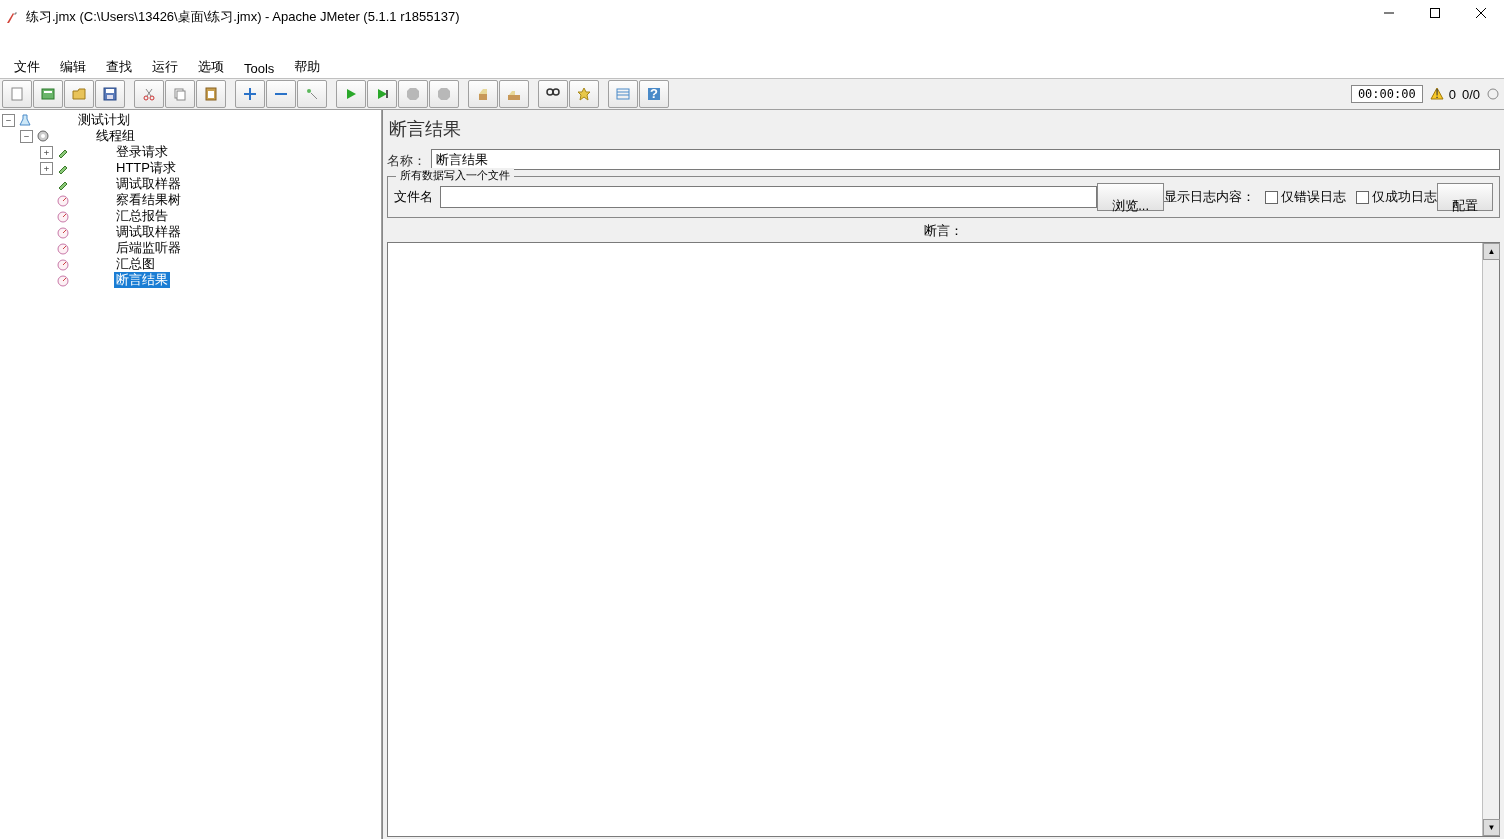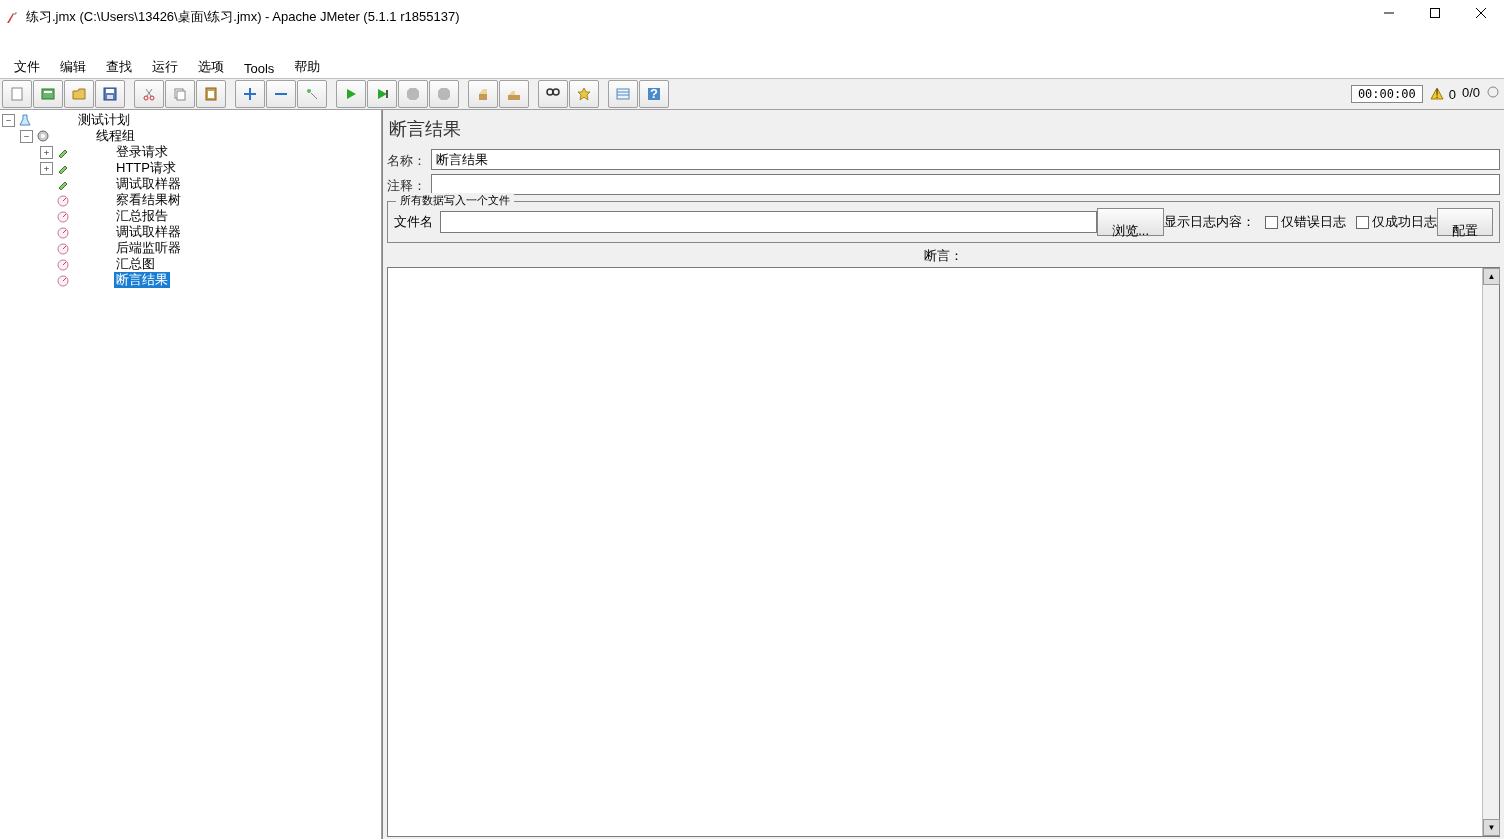--- a/index.html
+++ b/index.html
@@ -7,21 +7,21 @@
 .titlebar { height: 26px; display: flex; align-items: flex-end; padding-left: 4px; background: #fff; }
 .titlebar .icon-feather { width: 16px; height: 16px; margin-right: 6px; display: inline-flex; align-items: center; justify-content: center; }
 .titlebar .title { flex: 1; color: #000; font-size: 13px; }
 .win-controls { display: flex; height: 26px; }
 .win-btn { width: 46px; display: flex; align-items: center; justify-content: center; }
 .menubar { height: 24px; display: flex; align-items: flex-end; padding: 0 4px; background: #fff; margin-top: 28px; }
 .menu-item { padding: 2px 10px; color: #000; }
 .toolbar { height: 32px; background: #f0f0f0; border-top: 1px solid #c0c0c0; border-bottom: 1px solid #a0a0a0; display: flex; align-items: center; padding: 0 2px; }
 .tb-btn { width: 30px; height: 28px; border: 1px solid #a0a0a0; background: linear-gradient(#fdfdfd, #e8e8e8); margin-right: 1px; display: flex; align-items: center; justify-content: center; border-radius: 2px; }
 .tb-gap { width: 8px; }
-.toolbar-right { margin-left: auto; display: flex; gap: 6px; padding-right: 2px; }
+.toolbar-right { margin-left: auto; display: flex; align-items: center; gap: 6px; padding-right: 2px; }
 .timer { border: 1px solid #888; background: #fff; padding: 1px 6px; font-family: monospace; font-size: 12px; }
 .warn-count { display: flex; align-items: center; gap: 4px; }
 .workspace { flex: 1; display: flex; min-height: 0; }
 .tree-pane { width: 382px; border-right: 1px solid #a0a0a0; background: #fff; overflow: auto; padding-top: 2px; }
 .tree .row { display: flex; align-items: center; height: 16px; line-height: 16px; }
 .tree .toggle { width: 13px; height: 13px; border: 1px solid #888; font-size: 9px; line-height: 9px; text-align: center; margin-right: 2px; color: #555; cursor: default; font-family: monospace; display: inline-flex; align-items: center; justify-content: center; }
 .tree .toggle.empty { border: none; }
 .tree .node-icon { width: 16px; height: 16px; margin-right: 2px; display: inline-flex; align-items: center; justify-content: center; }
 .tree .label { padding: 0 2px; margin-left: 41px; }
 .tree .label.selected { background: #1a7dd4; color: #fff; }
@@ -348,24 +348,20 @@
   </div>
 
   <div class="main-pane">
     <div class="panel-space">
       <div class="panel-title">断言结果</div>
 
       <div class="form-row">
         <label>名称：</label>
         <input type="text" value="断言结果" style="">
       </div>
-      <div class="form-row">
-        <label>注释：</label>
-        <input type="text" value="" style="">
-      </div>
 
       <div class="fieldset">
         <div class="legend">所有数据写入一个文件</div>
         <div class="file-row">
           <span class="lbl">文件名</span>
           <input type="text" value="" style="">
           <button class="btn">浏览...</button>
           <div class="log-opts">
             <span>显示日志内容：</span>
             <span><span class="chk"></span><span>仅错误日志</span></span>

